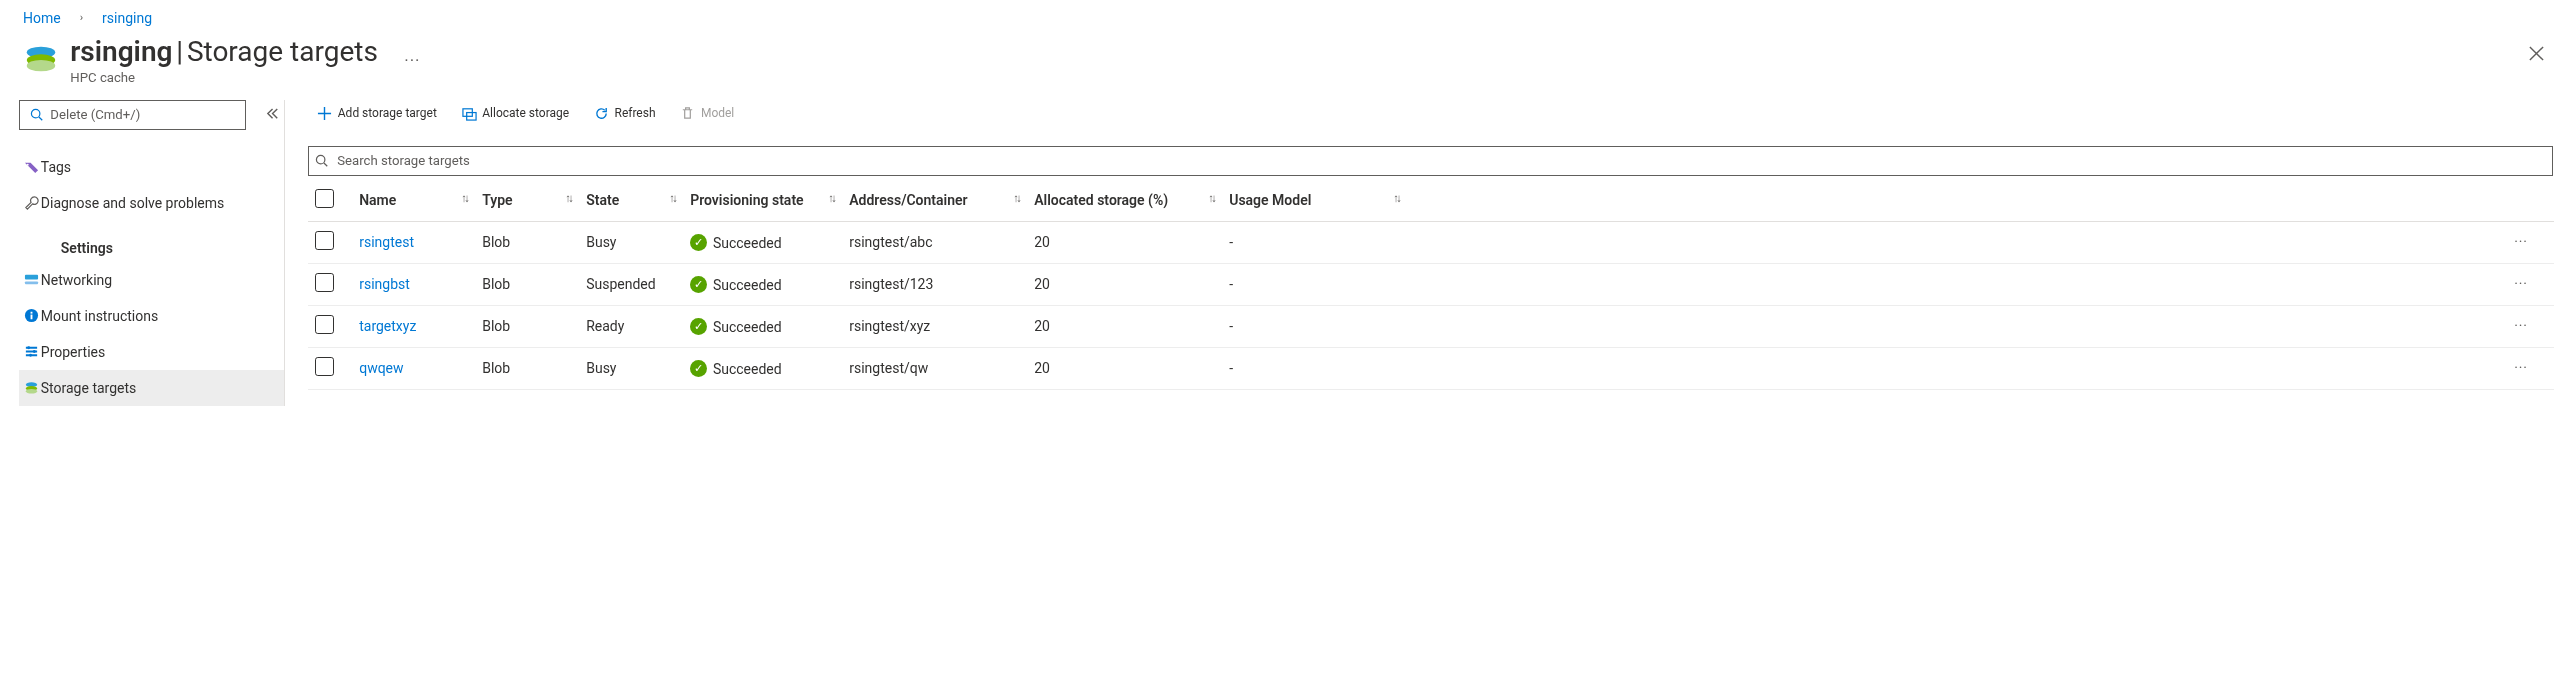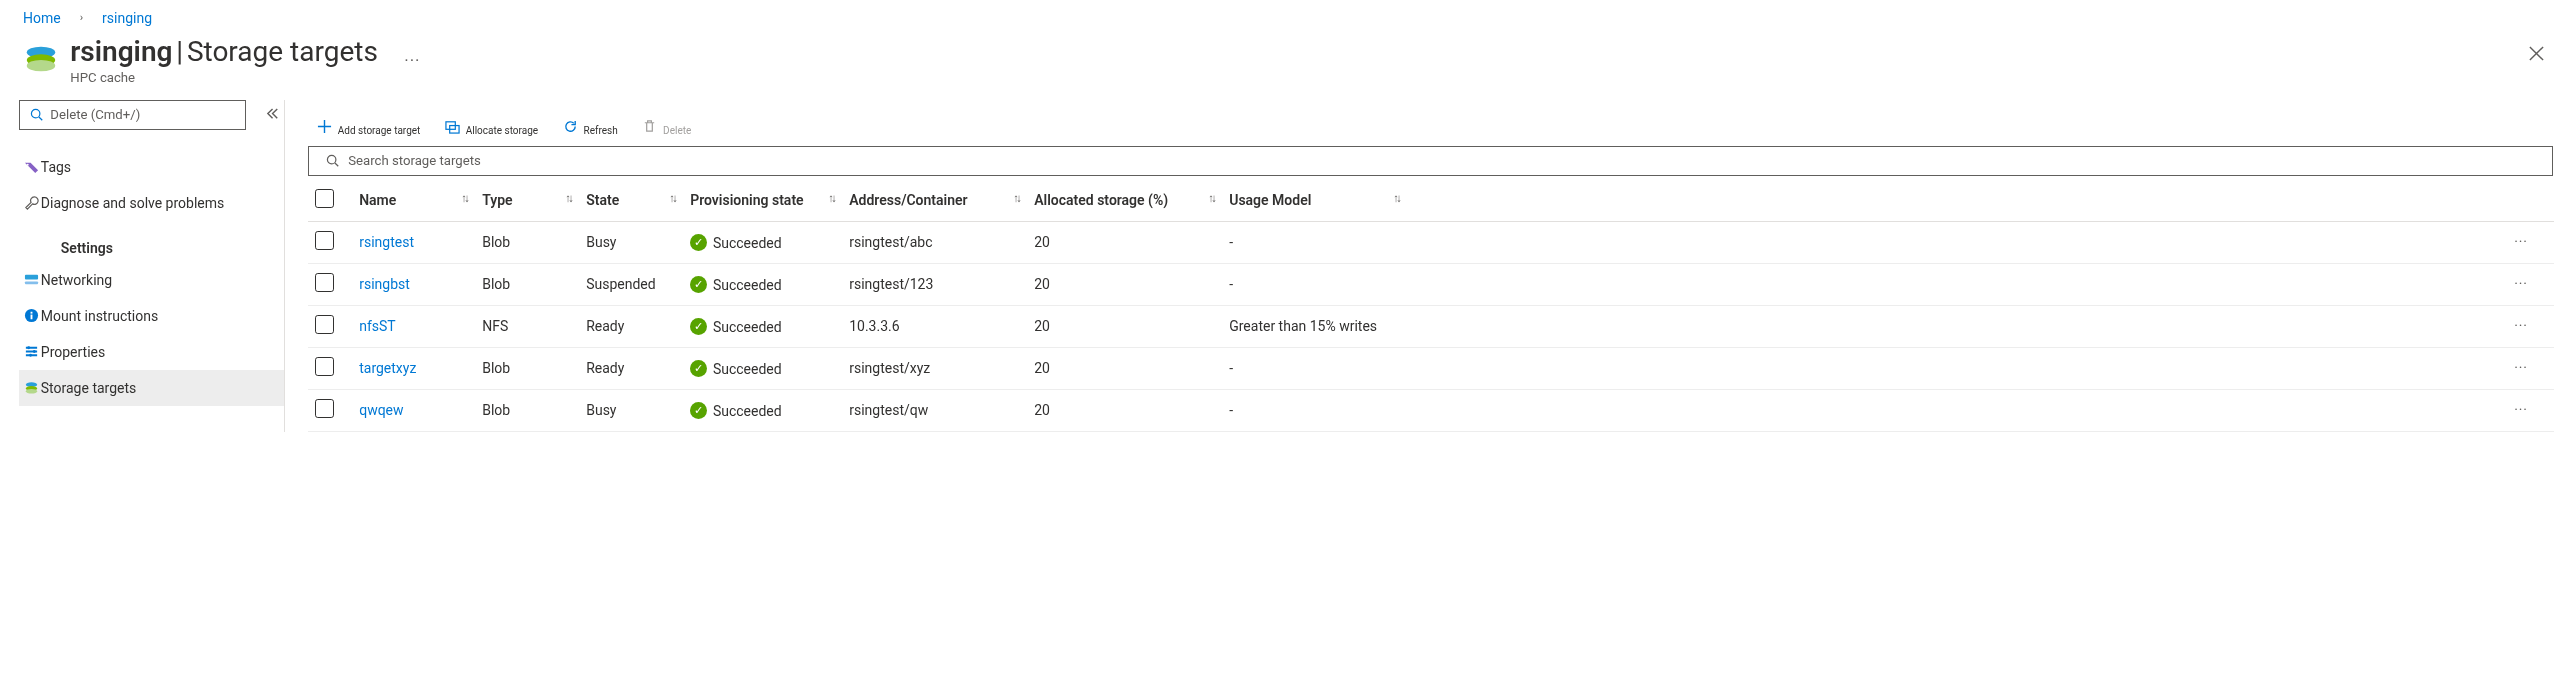--- a/index.html
+++ b/index.html
@@ -121,39 +121,39 @@
   }
   .toolbar {
     display: flex;
     align-items: center;
     gap: 9.5px;
     height: 42px;
     padding-left: 9.5px;
   }
   .tool-btn {
     display: flex;
-    align-items: flex-end;
+    align-items: flex-start;
     gap: 5.7px;
     padding: 0 7.6px;
     height: 30px;
     cursor: pointer;
-    font-size: 10px;
+    font-size: 12px;
     color: #323130;
   }
   .tool-btn.disabled { color:#a19f9d; cursor:default; }
   .tool-btn .ticon { color:#0078d4; }
   .tool-btn.disabled .ticon { color:#a19f9d; }
   .search-targets {
     border: 0.9px solid #605e5c;
     height: 30px;
     margin: 3.8px 7.6px 0 7.6px;
     display: flex;
     align-items: center;
     gap: 7.6px;
-    padding: 0 15px;
+    padding: 0 4px;
     color: #605e5c;
   }
   table.grid {
     width: calc(100% - 15px);
     margin: 3.8px 7.6px 0 7.6px;
     border-collapse: collapse;
     table-layout: fixed;
   }
   .grid th, .grid td {
     text-align: left;
@@ -352,21 +352,21 @@
             </svg>
         </span>
         <span>Refresh</span>
       </div>
       <div class="tool-btn disabled">
         <span class="ticon">
           <svg width="15" height="15" viewBox="0 0 16 16">
               <path d="M3 4h10M5 4v9h6V4M6 4V2h4v2" fill="none" stroke="#a19f9d" stroke-width="1.3"></path>
             </svg>
         </span>
-        <span>Delete</span>
+        <span>Model</span>
       </div>
     </div>
 
     <div class="search-targets">
       <span class="icon">
         <svg width="13.2" height="13.2" viewBox="0 0 14 14">
             <circle cx="6" cy="6" r="4.5" fill="none" stroke="#605e5c" stroke-width="1.3"></circle>
             <line x1="9.5" y1="9.5" x2="13" y2="13" stroke="#605e5c" stroke-width="1.3"></line>
           </svg>
       </span>
@@ -426,35 +426,20 @@
                 <span>Succeeded</span>
               </span></td>
             <td>rsingtest/123</td>
             <td>20</td>
             <td>-</td>
             <td></td>
             <td class="row-menu">···</td>
           </tr>
           <tr>
             <td><span class="chk"></span></td>
-            <td><span class="row-link">nfsST</span></td>
-            <td>NFS</td>
-            <td>Ready</td>
-            <td><span class="succ">
-                <span class="succ-dot">✓</span>
-                <span>Succeeded</span>
-              </span></td>
-            <td>10.3.3.6</td>
-            <td>20</td>
-            <td>Greater than 15% writes</td>
-            <td></td>
-            <td class="row-menu">···</td>
-          </tr>
-          <tr>
-            <td><span class="chk"></span></td>
             <td><span class="row-link">targetxyz</span></td>
             <td>Blob</td>
             <td>Ready</td>
             <td><span class="succ">
                 <span class="succ-dot">✓</span>
                 <span>Succeeded</span>
               </span></td>
             <td>rsingtest/xyz</td>
             <td>20</td>
             <td>-</td>

